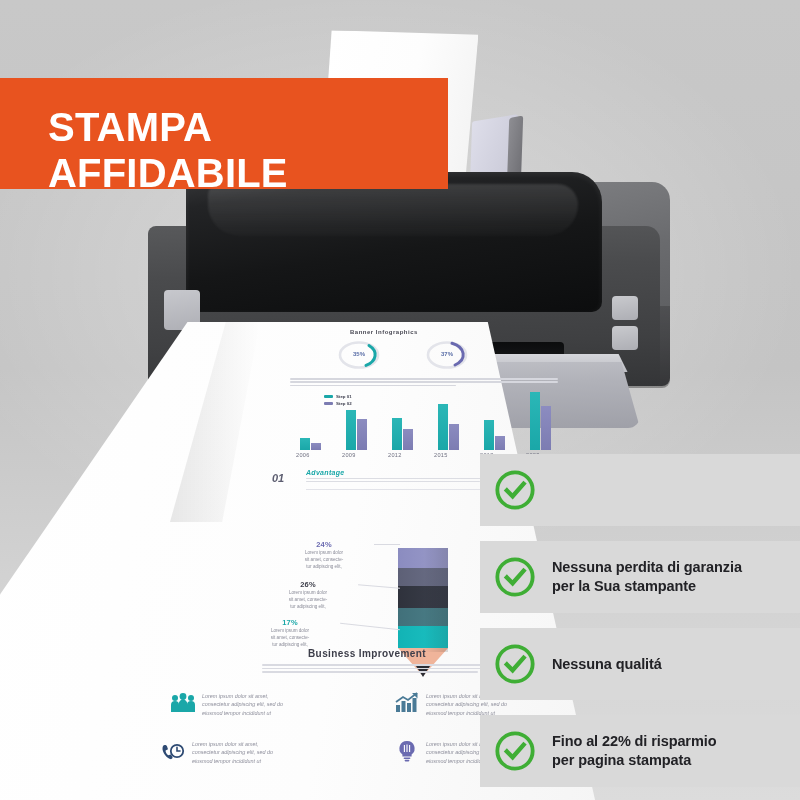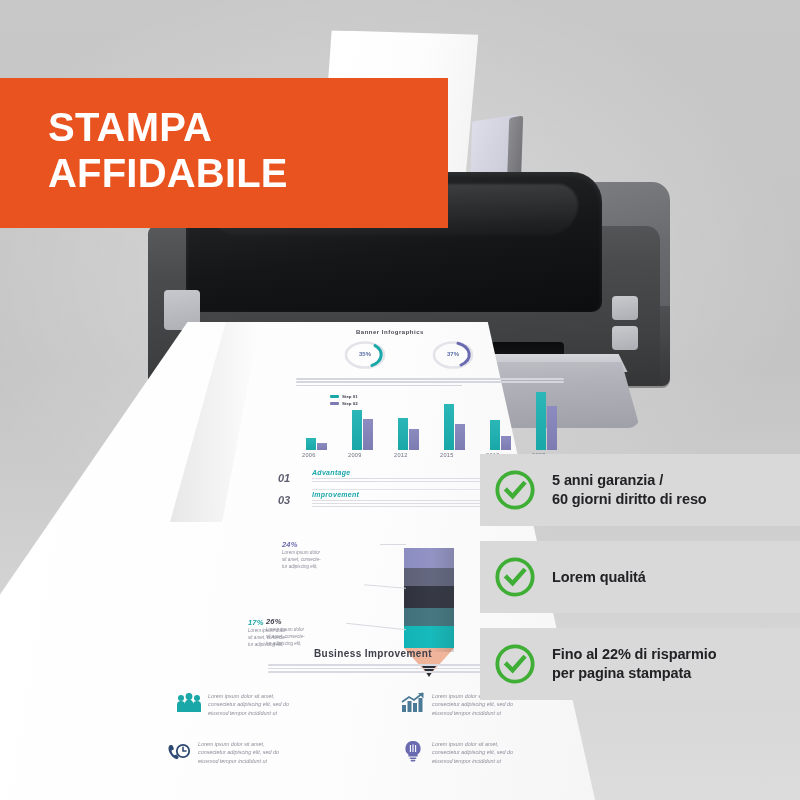--- a/index.html
+++ b/index.html
@@ -156,21 +156,21 @@
     position: absolute;
     left: 170px; top: 322px;
     width: 90px; height: 200px;
     background: linear-gradient(90deg, rgba(0,0,0,0.09) 0%, rgba(0,0,0,0) 100%);
     clip-path: polygon(62% 0%, 100% 0%, 58% 100%, 0% 100%);
     pointer-events: none;
   }
 
   .sheet-inner {
     position: absolute;
-    left: 252px; top: 326px;
+    left: 246px; top: 326px;
     width: 330px; height: 468px;
     transform-origin: top center;
   }
 
   .ig-title {
     position: absolute; left: 104px; top: 3px;
     font-size: 6px; font-weight: 700; letter-spacing: 0.5px;
     color: #4a4a55;
   }
   .donuts { position: absolute; left: 82px; top: 14px; width: 180px; height: 34px; }
@@ -236,21 +236,21 @@
     width: 0; height: 0; margin: -10px auto 0;
     border-left: 7px solid transparent;
     border-right: 7px solid transparent;
     border-top: 11px solid #2b2c33;
   }
   .pencil-shadow {
     position: absolute; left: 152px; top: 222px; width: 50px; height: 104px;
     background: linear-gradient(90deg, rgba(0,0,0,0) 0%, rgba(0,0,0,0) 52%, rgba(0,0,0,0.14) 100%);
   }
 
-  .callout { position: absolute; width: 96px; text-align: left; font-style: italic; }
+  .callout { position: absolute; width: 96px; text-align: center; }
   .callout .pct { font-size: 7.5px; font-weight: 700; letter-spacing: 0.2px; }
   .callout .txt {
     font-size: 4.6px; color: #8a8b98; line-height: 1.5; margin-top: 1px;
   }
   .leader {
     position: absolute; height: 1px; background: #d9dae1;
   }
 
   .biz-title {
     position: absolute; left: 62px; top: 322px;
@@ -269,21 +269,21 @@
   }
   .feat .ico { width: 24px; height: 22px; flex: 0 0 24px; }
   .feat .ftx {
     font-size: 5.4px; font-style: italic; color: #8d8e9b; line-height: 1.55;
   }
 
   
   .banner {
     position: absolute;
     left: 0; top: 78px;
-    width: 448px; height: 150px;
+    width: 448px; height: 111px;
     background: #e8531f;
   }
   .banner h1 {
     position: absolute; left: 48px; top: 26px;
     color: #ffffff;
     font-size: 40px;
     font-weight: 700;
     line-height: 1.16;
     letter-spacing: 0.2px;
     white-space: pre-line;
@@ -410,29 +410,20 @@
     <div class="numlist">
       <div class="numrow">
         <div class="n">01</div>
         <div class="h" style="color:#1aa7a8;">Advantage</div>
         <div class="lines">
             <i></i>
             <i class="s"></i>
           </div>
         <div class="rule"></div>
       </div>
-      <div class="numrow">
-        <div class="n">03</div>
-        <div class="h" style="color:#1aa7a8;">Improvement</div>
-        <div class="lines">
-            <i></i>
-            <i></i>
-            <i class="s"></i>
-          </div>
-      </div>
     </div>
 
     <div class="pencil">
       <div class="pseg" style="height:20px;background:linear-gradient(90deg,#8b8cc0,#9a9bc9);"></div>
       <div class="pseg" style="height:18px;background:linear-gradient(90deg,#5d6076,#6c7089);"></div>
       <div class="pseg" style="height:22px;background:linear-gradient(90deg,#2f323c,#3c404c);"></div>
       <div class="pseg" style="height:18px;background:linear-gradient(90deg,#41707a,#4c8089);"></div>
       <div class="pseg" style="height:22px;background:linear-gradient(90deg,#12b3b5,#1dc2c3);"></div>
       <div class="ptip"></div>
       <div class="plead"></div>
@@ -441,21 +432,21 @@
 
     <div class="callout" style="left:30px; top:214px;">
       <div class="pct" style="color:#6a6ab0;">24%</div>
       <div class="txt" style="white-space:pre-line;">Lorem ipsum dolor
 sit amet, consecte-
 tur adipiscing elit,</div>
     </div>
     <div class="leader" style="left:128px; top:218px; width:26px;"></div>
 
     <div class="callout" style="left:14px; top:254px;">
-      <div class="pct" style="color:#3d3e4a;margin-top:37px;">26%</div>
+      <div class="pct" style="color:#3d3e4a;">26%</div>
       <div class="txt" style="white-space:pre-line;">Lorem ipsum dolor
 sit amet, consecte-
 tur adipiscing elit,</div>
     </div>
     <div class="leader" style="left:112px; top:260px; width:42px; transform:rotate(5deg);"></div>
 
     <div class="callout" style="left:-4px; top:292px;">
       <div class="pct" style="color:#1aa7a8;">17%</div>
       <div class="txt" style="white-space:pre-line;">Lorem ipsum dolor
 sit amet, consecte-
@@ -541,40 +532,48 @@
 
   <div class="badges">
 
     <div class="badge">
       <div class="check">
         <svg viewBox="0 0 44 44" width="42" height="42">
           <circle cx="22" cy="22" r="18.5" fill="none" stroke="#3fae35" stroke-width="4"></circle>
           <path d="M13.5 22.5 L19.5 28.5 L31 15.5" fill="none" stroke="#3fae35" stroke-width="4.6" stroke-linecap="square" stroke-linejoin="miter"></path>
         </svg>
       </div>
-      <div class="btext">5 anni garanzia /
-60 giorni diritto di reso</div>
-    </div>
-
+    </div>
 
     <div class="badge">
       <div class="check">
         <svg viewBox="0 0 44 44" width="42" height="42">
           <circle cx="22" cy="22" r="18.5" fill="none" stroke="#3fae35" stroke-width="4"></circle>
           <path d="M13.5 22.5 L19.5 28.5 L31 15.5" fill="none" stroke="#3fae35" stroke-width="4.6" stroke-linecap="square" stroke-linejoin="miter"></path>
         </svg>
       </div>
-      <div class="btext">Lorem qualitá</div>
+      <div class="btext">Nessuna perdita di garanzia
+per la Sua stampante</div>
     </div>
 
     <div class="badge">
       <div class="check">
         <svg viewBox="0 0 44 44" width="42" height="42">
           <circle cx="22" cy="22" r="18.5" fill="none" stroke="#3fae35" stroke-width="4"></circle>
           <path d="M13.5 22.5 L19.5 28.5 L31 15.5" fill="none" stroke="#3fae35" stroke-width="4.6" stroke-linecap="square" stroke-linejoin="miter"></path>
         </svg>
       </div>
+      <div class="btext">Nessuna qualitá</div>
+    </div>
+
+    <div class="badge">
+      <div class="check">
+        <svg viewBox="0 0 44 44" width="42" height="42">
+          <circle cx="22" cy="22" r="18.5" fill="none" stroke="#3fae35" stroke-width="4"></circle>
+          <path d="M13.5 22.5 L19.5 28.5 L31 15.5" fill="none" stroke="#3fae35" stroke-width="4.6" stroke-linecap="square" stroke-linejoin="miter"></path>
+        </svg>
+      </div>
       <div class="btext">Fino al 22% di risparmio
 per pagina stampata</div>
     </div>
 
   </div>
 </div>
 
 </body></html>

